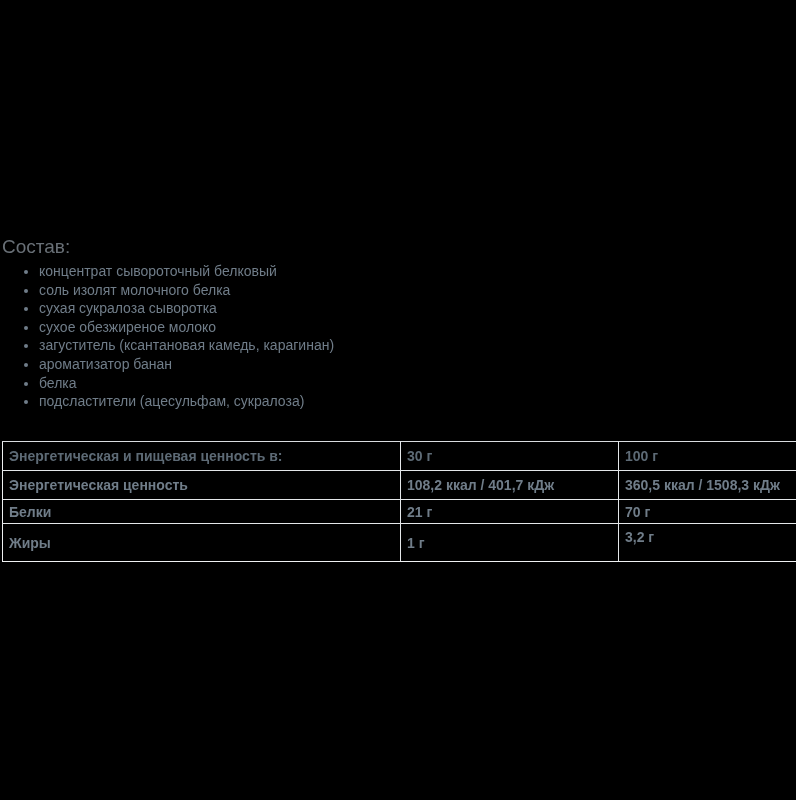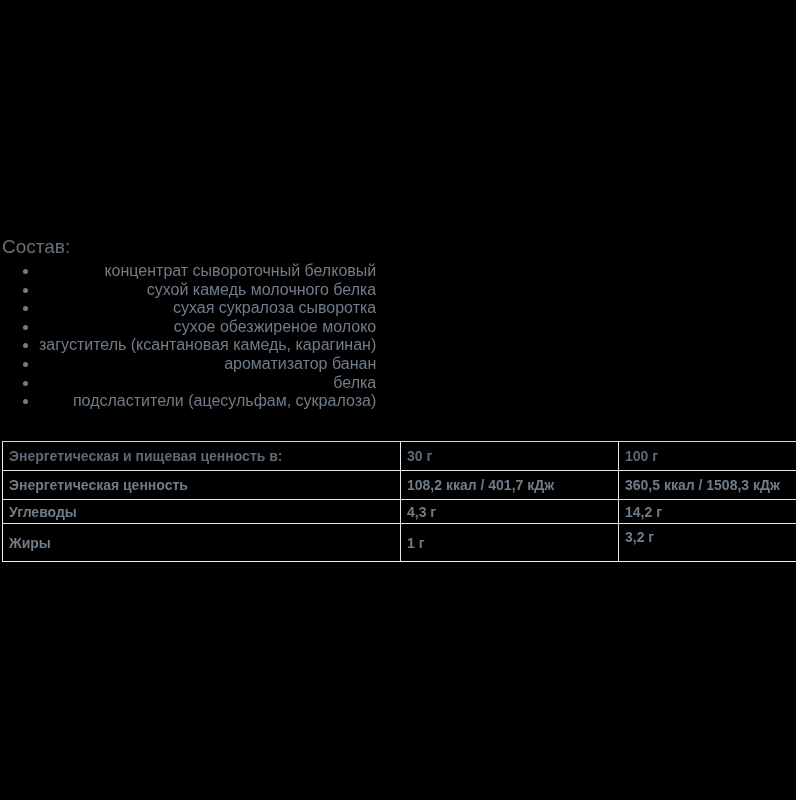--- a/index.html
+++ b/index.html
@@ -23,22 +23,21 @@
     font-weight: 400;
     color: #697077;
   }
   .ingredients-list {
     position: absolute;
     top: 262px;
     left: 2px;
     padding-left: 37px;
     list-style: disc;
     color: #707d89;
-    font-size: 16px;
-    text-align: right;
+    font-size: 14px;
   }
   .ingredients-list li {
     line-height: 18.6px;
   }
   .nutrition-table {
     position: absolute;
     top: 417px;
     left: 2px;
     width: 797px;
     border-collapse: collapse;
@@ -82,21 +81,21 @@
 </style>
 </head>
 <body>
 
 <div class="canvas">
 
   <h2 class="composition-heading">Состав:</h2>
 
   <ul class="ingredients-list">
     <li>концентрат сывороточный белковый</li>
-    <li>сухой камедь молочного белка</li>
+    <li>соль изолят молочного белка</li>
     <li>сухая сукралоза сыворотка</li>
     <li>сухое обезжиреное молоко</li>
     <li>загуститель (ксантановая камедь, карагинан)</li>
     <li>ароматизатор банан</li>
     <li>белка</li>
     <li>подсластители (ацесульфам, сукралоза)</li>
   </ul>
 
   <table class="nutrition-table">
     <colgroup>
@@ -110,24 +109,24 @@
         <th>30 г</th>
         <th>100 г</th>
       </tr>
     </thead>
     <tbody>
       <tr class="row-energy">
         <td>Энергетическая ценность</td>
         <td>108,2 ккал / 401,7 кДж</td>
         <td>360,5 ккал / 1508,3 кДж</td>
       </tr>
-      <tr class="row-carbs">
-        <td>Углеводы</td>
-        <td>4,3 г</td>
-        <td>14,2 г</td>
+      <tr class="row-protein">
+        <td>Белки</td>
+        <td>21 г</td>
+        <td>70 г</td>
       </tr>
       <tr class="row-fat">
         <td>Жиры</td>
         <td>1 г</td>
         <td class="valign-top">3,2 г</td>
       </tr>
     </tbody>
   </table>
 
 </div>

